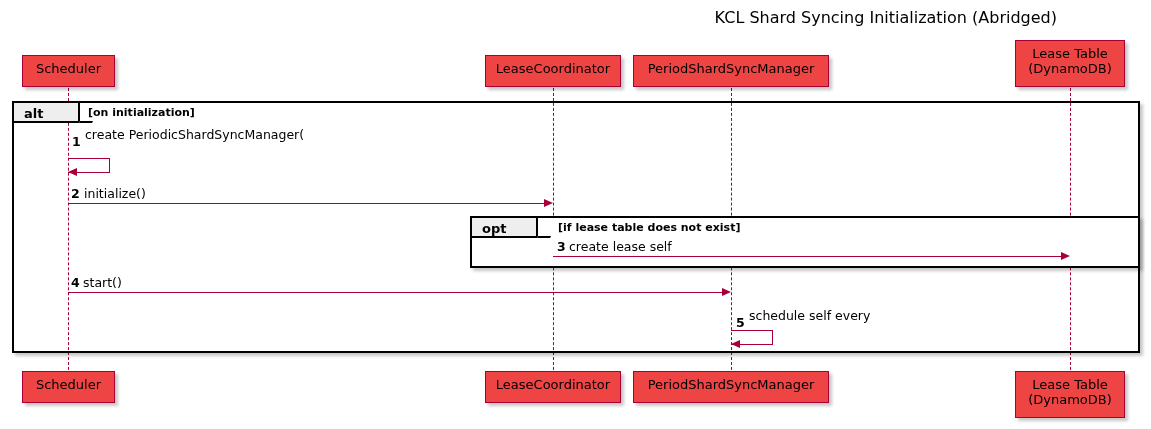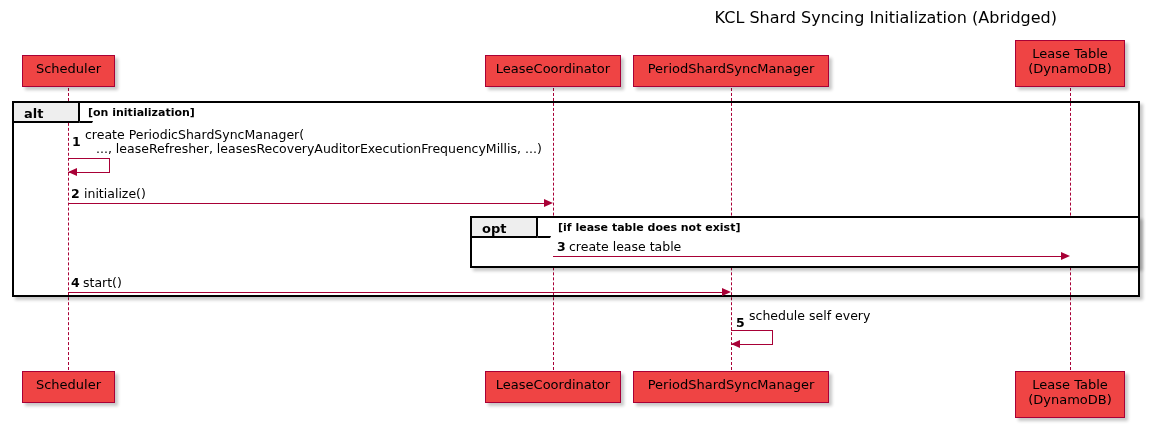--- a/index.html
+++ b/index.html
@@ -149,49 +149,48 @@
 
 <div id="diagram">
 
   <div class="diagram-title">KCL Shard Syncing Initialization (Abridged)</div>
 
   <div class="lifeline" style="left:68px;"></div>
   <div class="lifeline" style="left:553px;"></div>
   <div class="lifeline" style="left:731px;"></div>
   <div class="lifeline" style="left:1070px;"></div>
 
-  <div class="fragment" style="left:12px; top:101px; width:1128px; height:196px;">
+  <div class="fragment" style="left:12px; top:101px; width:1128px; height:252px;">
     <div class="frag-tab" style="width:66px;">
       <span>alt</span>
     </div>
     <div class="frag-tab-notch" style="left:66px;"></div>
   </div>
   <div class="frag-label" style="left:88px; top:106px;">[on initialization]</div>
 
   <div class="msg-num" style="left:72px; top:134px;">1</div>
   <div class="msg-text" style="left:85px; top:127px;">create PeriodicShardSyncManager(</div>
-  <div class="msg-text" style="left:96px; top:141px;">..., leaseRefresher, leasesRecoveryAuditorExecutionFrequencyMillis, ...)</div>
   <div class="self-loop" style="left:68px; top:158px; width:42px; height:15px;"></div>
   <div class="arrow-head left" style="left:68px; top:168px;"></div>
 
   <div class="msg-num" style="left:71px; top:186px;">2</div>
   <div class="msg-text" style="left:84px; top:186px;">initialize()</div>
   <div class="msg-line" style="left:68px; top:203px; width:476px;"></div>
   <div class="arrow-head right" style="left:544px; top:198.5px;"></div>
 
   <div class="fragment opt-frag" style="left:470px; top:216px; width:670px; height:52px;">
     <div class="frag-tab" style="width:66px;">
       <span>opt</span>
     </div>
     <div class="frag-tab-notch" style="left:66px;"></div>
   </div>
   <div class="frag-label" style="left:558px; top:221px;">[if lease table does not exist]</div>
 
   <div class="msg-num" style="left:557px; top:239px;">3</div>
-  <div class="msg-text" style="left:569px; top:239px;">create lease table</div>
+  <div class="msg-text" style="left:569px; top:239px;">create lease self</div>
   <div class="msg-line" style="left:553px; top:256px; width:508px;"></div>
   <div class="arrow-head right" style="left:1061px; top:251.5px;"></div>
 
   <div class="msg-num" style="left:71px; top:275px;">4</div>
   <div class="msg-text" style="left:83px; top:275px;">start()</div>
   <div class="msg-line" style="left:68px; top:292px; width:654px;"></div>
   <div class="arrow-head right" style="left:722px; top:287.5px;"></div>
 
   <div class="msg-num" style="left:736px; top:315px;">5</div>
   <div class="msg-text" style="left:749px; top:308px;">schedule self every</div>

